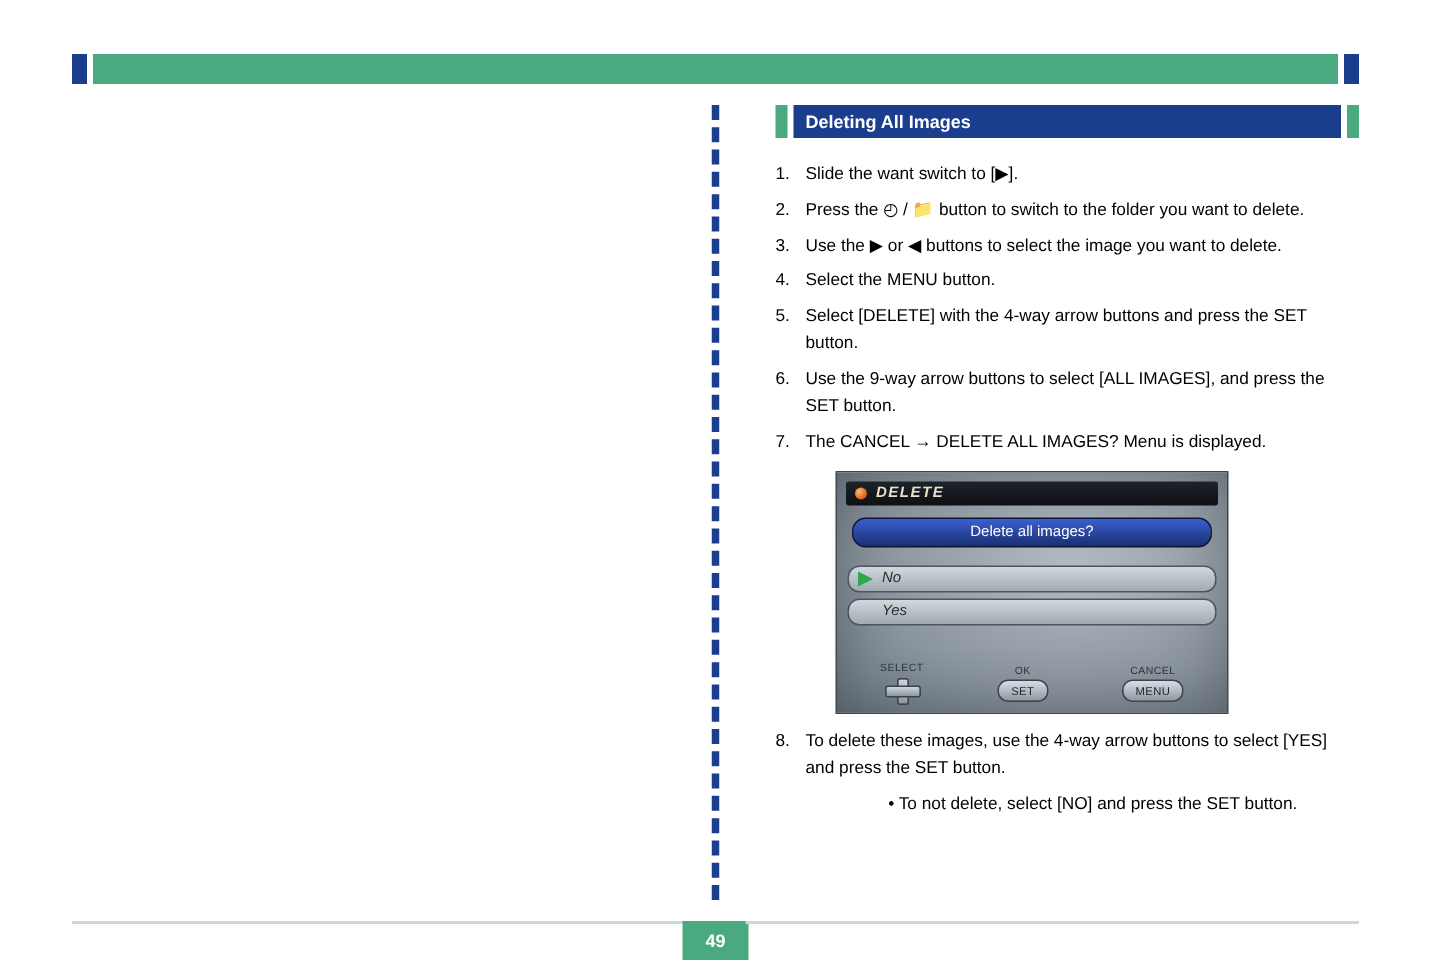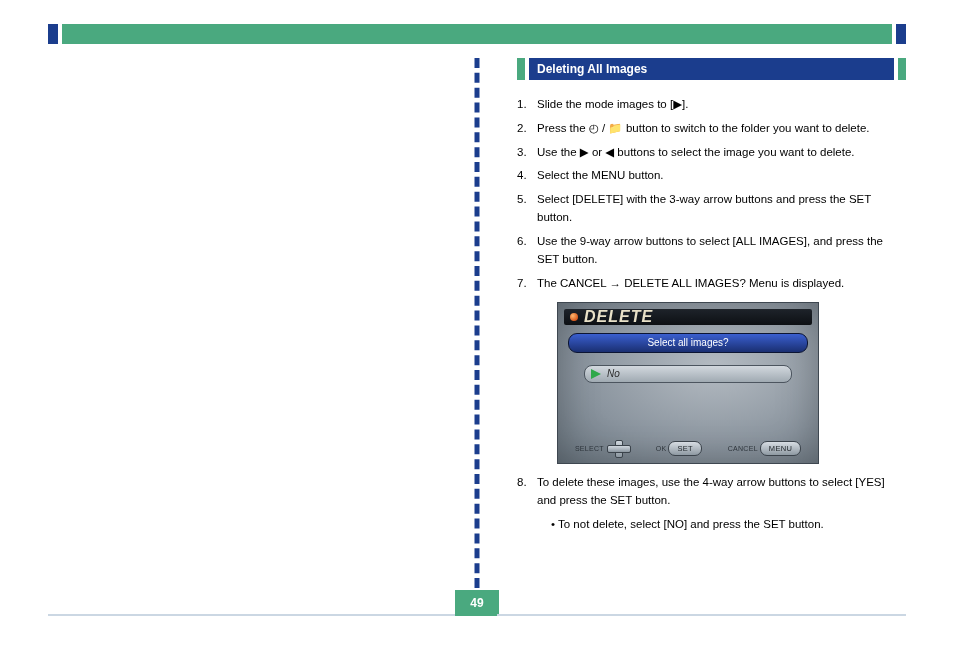--- a/index.html
+++ b/index.html
@@ -8,21 +8,21 @@
     width: 954px;
     height: 646px;
     background: #fff;
     font-family: Arial, Helvetica, sans-serif;
     font-size: 12px;
     color: #000;
     position: relative;
     overflow: hidden;
   }
   .page {
-    padding: 24px 48px 0 48px;
+    padding: 36px 48px 0 48px;
     box-sizing: border-box;
     height: 100%;
   }
   .top-bar {
     display: flex;
     align-items: stretch;
     height: 20px;
     margin-bottom: 14px;
   }
   .top-bar .thin-l {
@@ -103,20 +103,21 @@
     flex: 1;
   }
   .note-list {
     margin-top: 6px;
     padding-left: 14px;
   }
   .note-list .item {
     text-indent: -10px;
     padding-left: 10px;
     margin-bottom: 2px;
+    text-align: center;
   }
   .inline-icon {
     display: inline-block;
     font-family: "Segoe UI Symbol", Arial, sans-serif;
   }
   
   .dialog-wrap {
     margin-top: 10px;
     margin-left: 40px;
   }
@@ -130,21 +131,21 @@
     box-shadow: inset 0 0 40px rgba(0,0,0,.25);
   }
   .cam-title {
     margin: 6px 6px 8px 6px;
     height: 16px;
     background: linear-gradient(#1e232a, #0d1014);
     border-radius: 2px;
     color: #e9e1c8;
     font-weight: bold;
     font-style: italic;
-    font-size: 16px;
+    font-size: 10px;
     padding-left: 20px;
     line-height: 16px;
     position: relative;
     letter-spacing: 1px;
   }
   .cam-title::before {
     content: "";
     position: absolute;
     left: 6px;
     top: 4px;
@@ -158,21 +159,21 @@
     height: 18px;
     background: linear-gradient(#3a5fcf, #1a2f72);
     border: 1px solid #0c1533;
     border-radius: 9px;
     color: #fff;
     font-size: 10px;
     text-align: center;
     line-height: 18px;
   }
   .cam-opt {
-    margin: 4px 26px;
+    margin: 4px 7px;
     height: 16px;
     background: linear-gradient(#d2d8de, #a0aab2);
     border: 1px solid #4c555f;
     border-radius: 8px;
     font-size: 10px;
     line-height: 16px;
     padding-left: 22px;
     font-style: italic;
     position: relative;
     color: #2c2c2c;
@@ -193,21 +194,21 @@
     bottom: 6px;
     left: 0;
     right: 0;
     display: flex;
     justify-content: space-around;
     align-items: center;
     padding: 0 4px;
   }
   .cam-footer-col {
     display: flex;
-    flex-direction: row;
+    flex-direction: column;
     align-items: center;
     gap: 2px;
   }
   .cam-footer-label {
     font-size: 7px;
     color: #2d343b;
     letter-spacing: .3px;
   }
   .cam-pill {
     height: 13px;
@@ -242,21 +243,21 @@
     border-radius: 2px;
   }
   
   .footer-bar {
     position: absolute;
     bottom: 30px;
     left: 48px;
     right: 48px;
     height: 2px;
     display: flex;
-    align-items: flex-end;
+    align-items: flex-start;
   }
   .footer-line {
     flex: 1;
     height: 2px;
     background: #cbd7e3;
   }
   .page-box {
     width: 44px;
     height: 26px;
     background: #4aa97f;
@@ -288,53 +289,54 @@
 
       <div class="section-header">
         <div class="bar-l"></div>
         <div class="title">Deleting All Images</div>
         <div class="bar-r"></div>
       </div>
 
       <div class="instr" id="steps-container">
           <div class="step">
             <div class="num">1.</div>
-            <div class="text">Slide the mode images to [▶].</div>
+            <div class="text">Slide the want switch to [▶].</div>
           </div>
           <div class="step">
             <div class="num">2.</div>
             <div class="text">Press the <span class="inline-icon">◴</span> / <span class="inline-icon">📁</span> button to switch to the folder you want to delete.</div>
           </div>
           <div class="step">
             <div class="num">3.</div>
             <div class="text">Use the <span class="inline-icon">▶</span> or <span class="inline-icon">◀</span> buttons to select the image you want to delete.</div>
           </div>
           <div class="step">
             <div class="num">4.</div>
             <div class="text">Select the MENU button.</div>
           </div>
           <div class="step">
             <div class="num">5.</div>
-            <div class="text">Select [DELETE] with the 3-way arrow buttons and press the SET button.</div>
+            <div class="text">Select [DELETE] with the 4-way arrow buttons and press the SET button.</div>
           </div>
           <div class="step">
             <div class="num">6.</div>
             <div class="text">Use the 9-way arrow buttons to select [ALL IMAGES], and press the SET button.</div>
           </div>
           <div class="step">
             <div class="num">7.</div>
             <div class="text">The CANCEL → DELETE ALL IMAGES? Menu is displayed.</div>
           </div>
         </div>
 
       <div class="dialog-wrap">
         <div class="cam-dialog">
           <div class="cam-title">DELETE</div>
-          <div class="cam-question">Select all images?</div>
+          <div class="cam-question">Delete all images?</div>
           <div class="cam-opt sel">No</div>
+          <div class="cam-opt">Yes</div>
           <div class="cam-footer">
             <div class="cam-footer-col">
               <div class="cam-footer-label">SELECT</div>
               <div class="dpad"></div>
             </div>
             <div class="cam-footer-col">
               <div class="cam-footer-label">OK</div>
               <div class="cam-pill">SET</div>
             </div>
             <div class="cam-footer-col">

